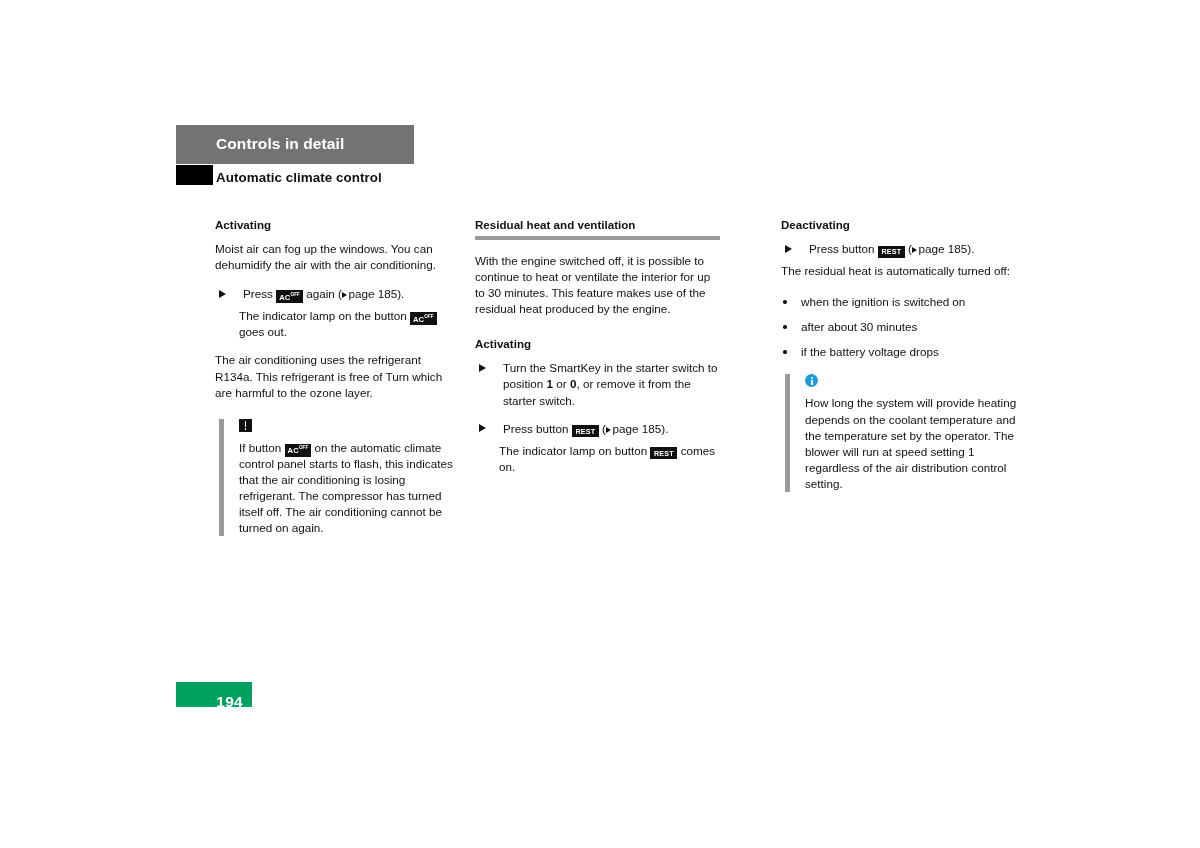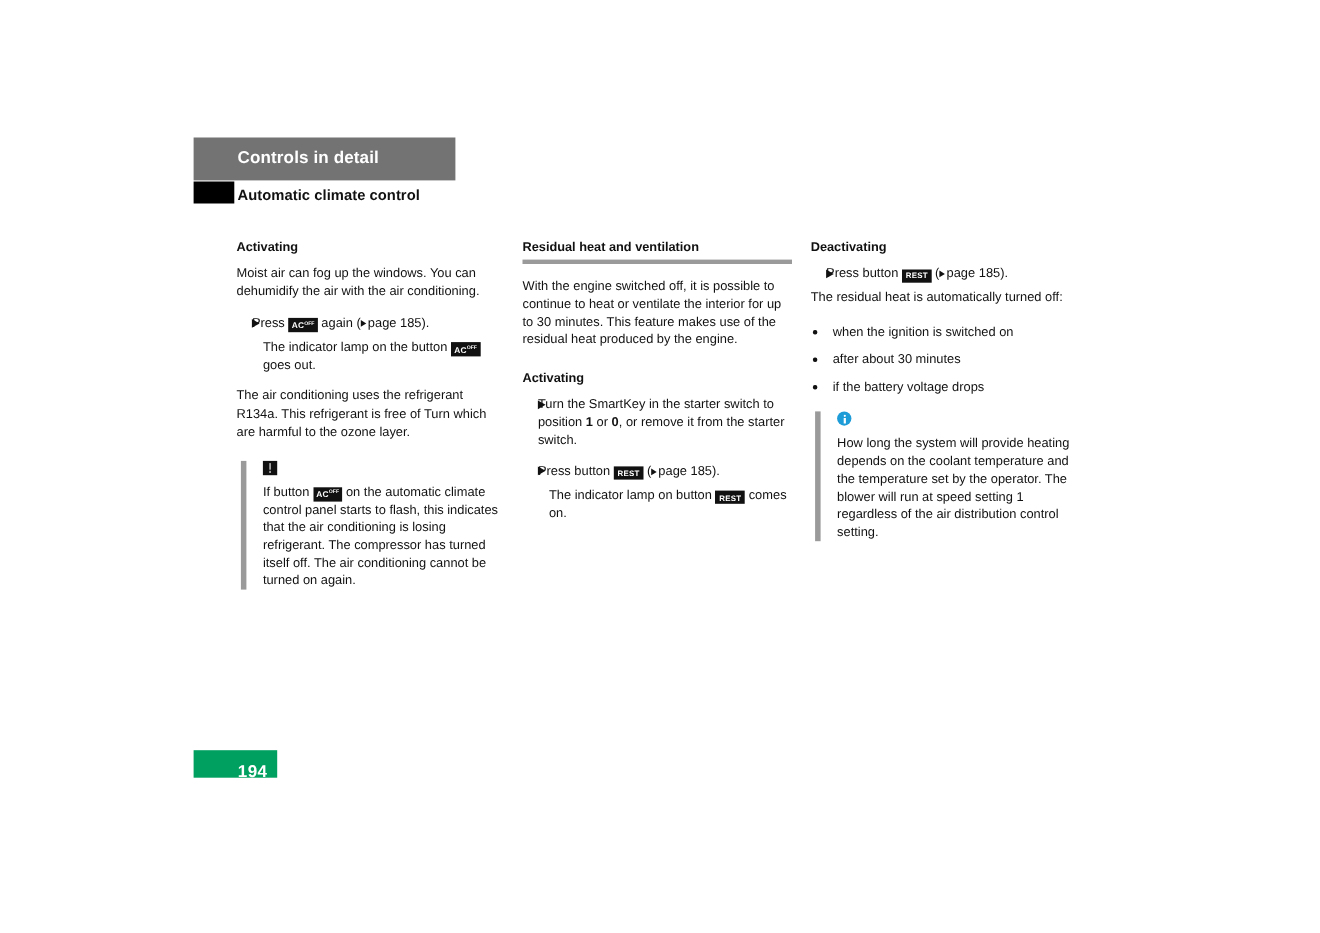--- a/index.html
+++ b/index.html
@@ -62,21 +62,21 @@
   }
 
   
   .col {
     position: absolute;
     top: 218px;
     width: 245px;
   }
   #col-1 { left: 215px; }
   #col-2 { left: 475px; }
-  #col-3 { left: 737px; }
+  #col-3 { left: 781px; }
 
   
   .h-sub {
     font-size: 11.6px;
     font-weight: bold;
     color: #111111;
     margin: 0 0 9px 0;
     line-height: 14px;
   }
   .h-main {
@@ -95,23 +95,24 @@
     font-size: 11.7px;
     line-height: 16.1px;
     margin: 0 0 13px 0;
     color: #111111;
   }
   p.body:last-child { margin-bottom: 0; }
 
   
   .item {
     position: relative;
-    font-size: 11.7px;
-    line-height: 16.1px;
-    margin: 0 0 6px 14px;
+    padding-left: 24px;
+    font-size: 11.7px;
+    line-height: 16.1px;
+    margin: 0 0 6px 4px;
     color: #111111;
   }
   .item .tri {
     position: absolute;
     left: 0;
     top: 3.5px;
     width: 0; height: 0;
     border-left: 7px solid #111111;
     border-top: 4.7px solid transparent;
     border-bottom: 4.7px solid transparent;

